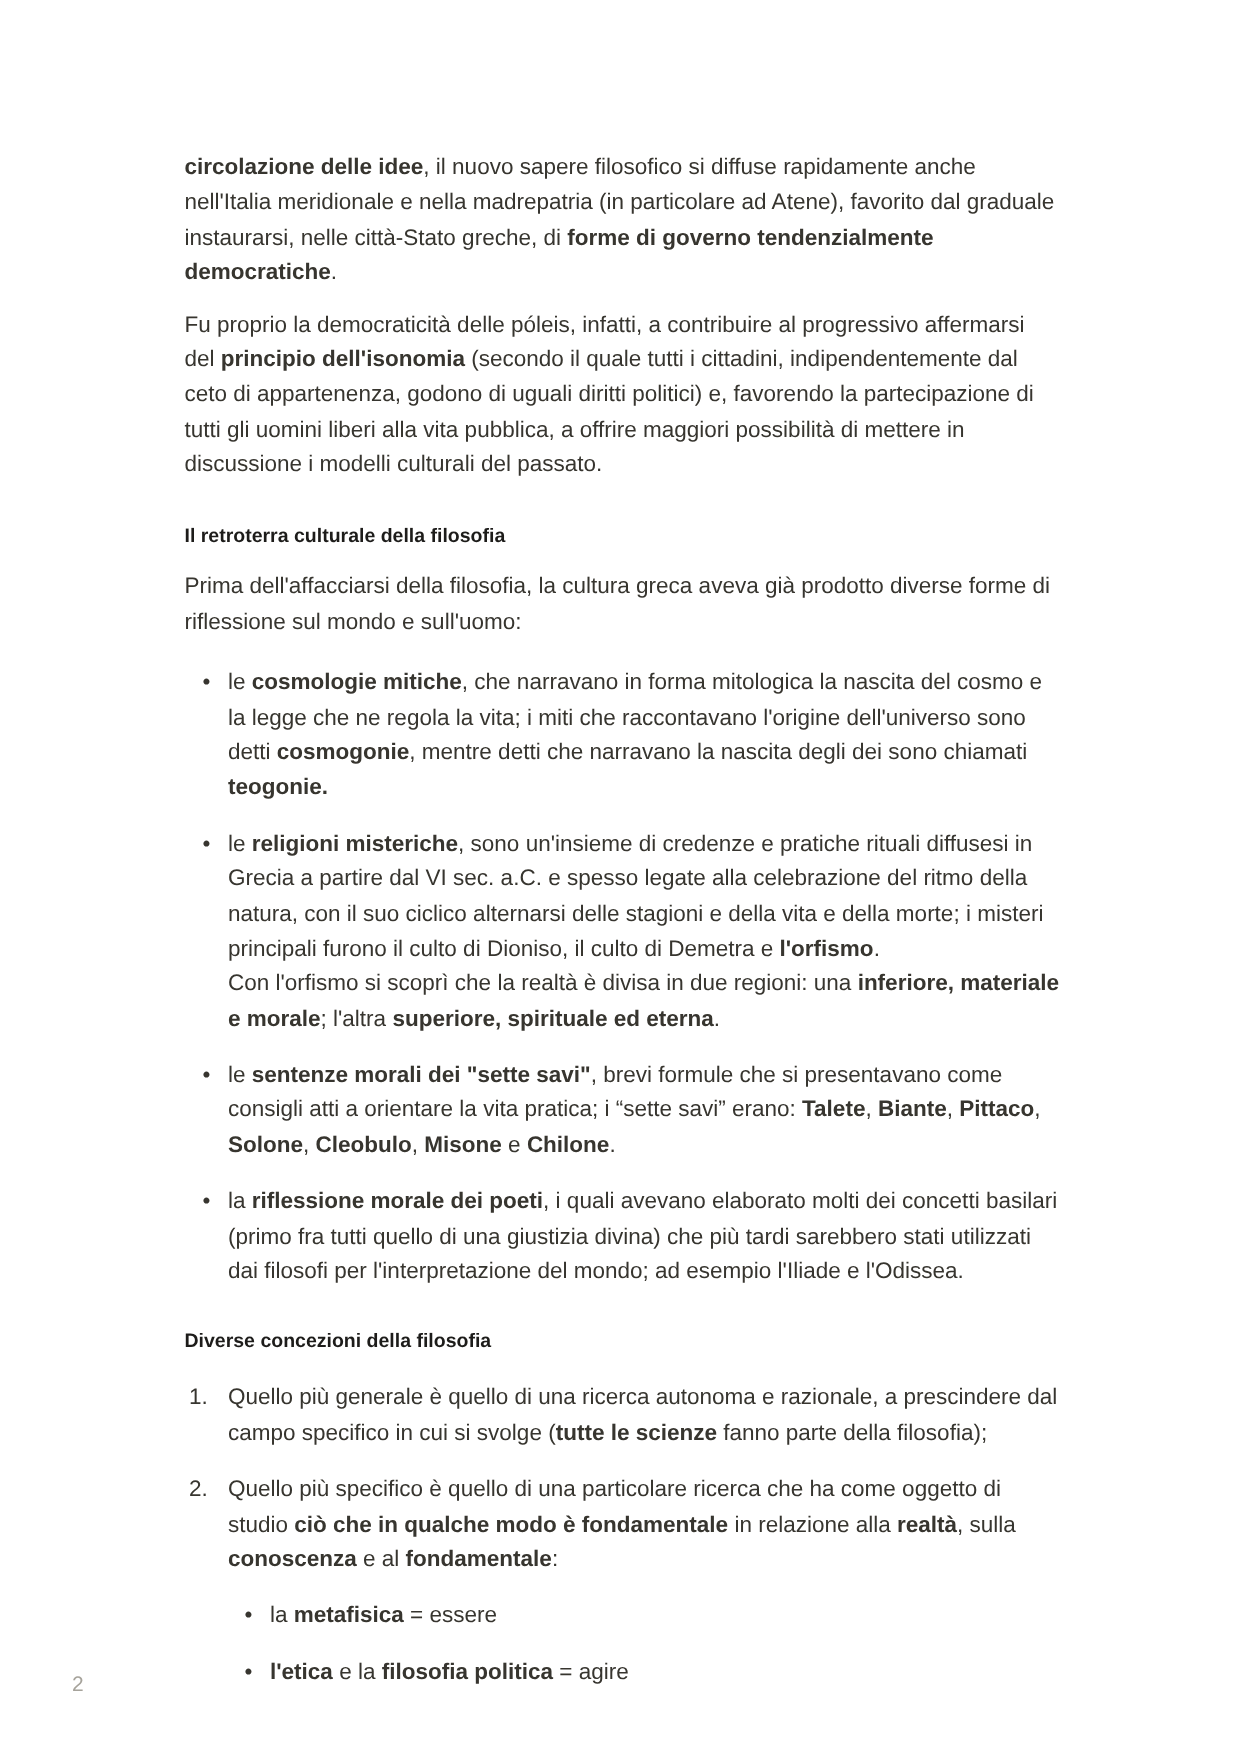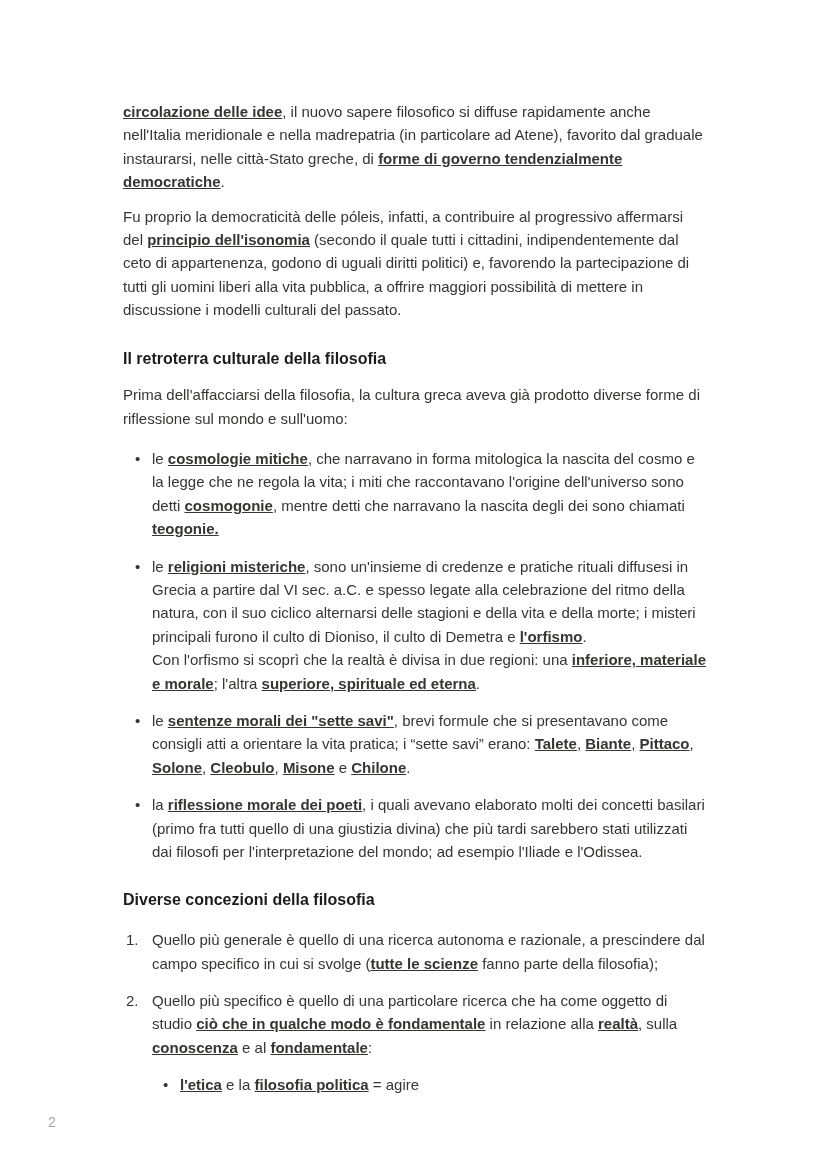--- a/index.html
+++ b/index.html
@@ -16,28 +16,28 @@
   .content {
     position:absolute;
     left:123px;
     top:100px;
     width:584px;
     font-size:15px;
     line-height:1.56;
   }
   p.para { margin-bottom:11px; }
   h2.heading {
-    font-size:16px;
+    font-size:13px;
     line-height:1.3;
     font-weight:700;
     color:#1d1c1a;
     margin-top:27px;
     margin-bottom:14px;
   }
-  .b { font-weight:700;text-decoration:underline; }
+  .b { font-weight:700; }
   ul.bullets { list-style:none; margin:17px 0 15px 0; }
   ul.bullets > li { position:relative; padding-left:29px; margin-bottom:14px; }
   ul.bullets > li::before { content:"\2022"; position:absolute; left:12px; }
   ol.numbered { list-style:none; counter-reset:num; margin:17px 0 0 0; }
   ol.numbered > li { position:relative; padding-left:29px; margin-bottom:14px; counter-increment:num; }
   ol.numbered > li::before { content:counter(num) "."; position:absolute; left:3px; }
   ul.sub { list-style:none; margin-top:14px; }
   ul.sub > li { position:relative; padding-left:28px; margin-bottom:14px; }
   ul.sub > li::before { content:"\2022"; position:absolute; left:11px; }
   .footer {
@@ -66,20 +66,21 @@
         <li><span>le </span><span class="b">religioni misteriche</span><span>, sono un'insieme di credenze e pratiche rituali diffusesi in Grecia a partire dal VI sec. a.C. e spesso legate alla celebrazione del ritmo della natura, con il suo ciclico alternarsi delle stagioni e della vita e della morte; i misteri principali furono il culto di Dioniso, il culto di Demetra e </span><span class="b">l'orfismo</span><span>.</span><br><span>Con l'orfismo si scoprì che la realtà è divisa in due regioni: una </span><span class="b">inferiore, materiale e morale</span><span>; l'altra </span><span class="b">superiore, spirituale ed eterna</span><span>.</span></li>
         <li><span>le </span><span class="b">sentenze morali dei "sette savi"</span><span>, brevi formule che si presentavano come consigli atti a orientare la vita pratica; i “sette savi” erano: </span><span class="b">Talete</span><span>, </span><span class="b">Biante</span><span>, </span><span class="b">Pittaco</span><span>, </span><span class="b">Solone</span><span>, </span><span class="b">Cleobulo</span><span>, </span><span class="b">Misone</span><span> e </span><span class="b">Chilone</span><span>.</span></li>
         <li><span>la </span><span class="b">riflessione morale dei poeti</span><span>, i quali avevano elaborato molti dei concetti basilari (primo fra tutti quello di una giustizia divina) che più tardi sarebbero stati utilizzati dai filosofi per l'interpretazione del mondo; ad esempio l'Iliade e l'Odissea.</span></li>
       </ul>
     <h2 class="heading">Diverse concezioni della filosofia</h2>
     <ol class="numbered">
       <li><span>Quello più generale è quello di una ricerca autonoma e razionale, a prescindere dal campo specifico in cui si svolge (</span><span class="b">tutte le scienze</span><span> fanno parte della filosofia);</span></li>
       <li>
         <span><span>Quello più specifico è quello di una particolare ricerca che ha come oggetto di studio </span><span class="b">ciò che in qualche modo è fondamentale</span><span> in relazione alla </span><span class="b">realtà</span><span>, sulla </span><span class="b">conoscenza</span><span> e al </span><span class="b">fondamentale</span><span>:</span></span>
         <ul class="sub">
+            <li><span>la </span><span class="b">metafisica</span><span> = essere</span></li>
             <li><span class="b">l'etica</span><span> e la </span><span class="b">filosofia politica</span><span> = agire</span></li>
           </ul>
       </li>
     </ol>
   </div>
   <div class="footer">
     <span>2</span>
   </div>
 </div>
 

